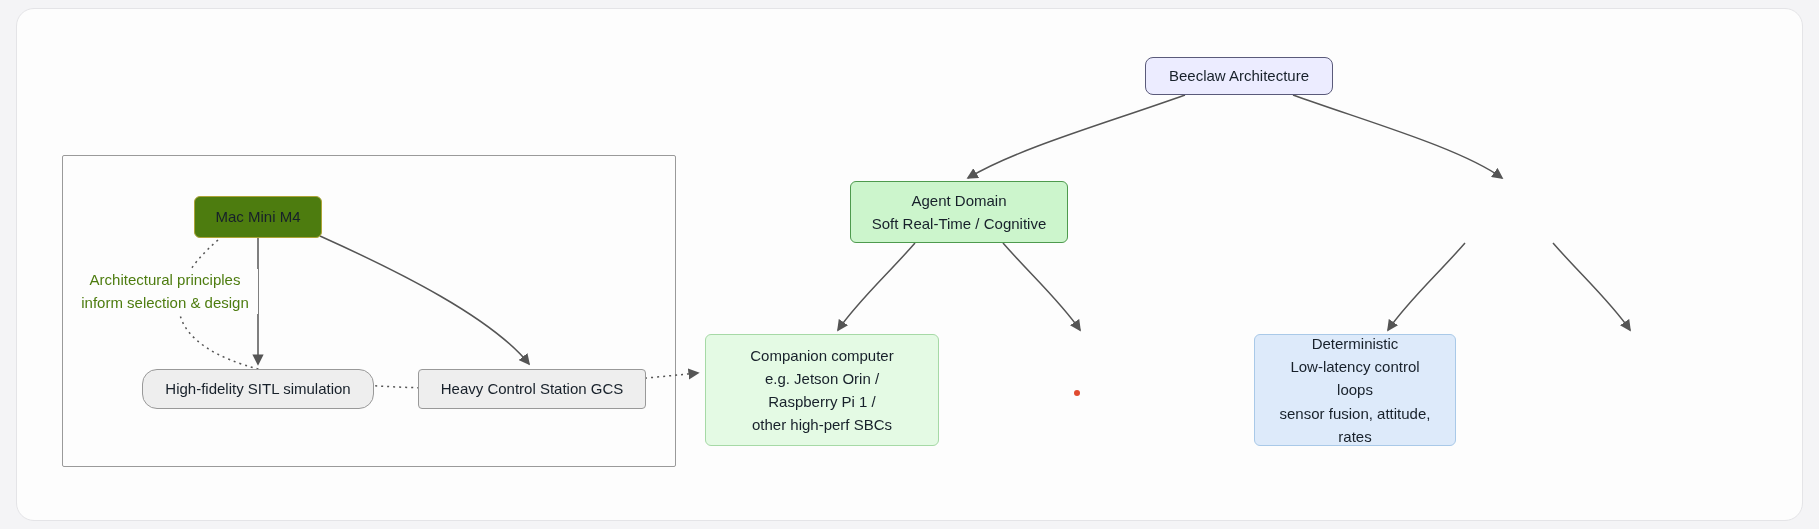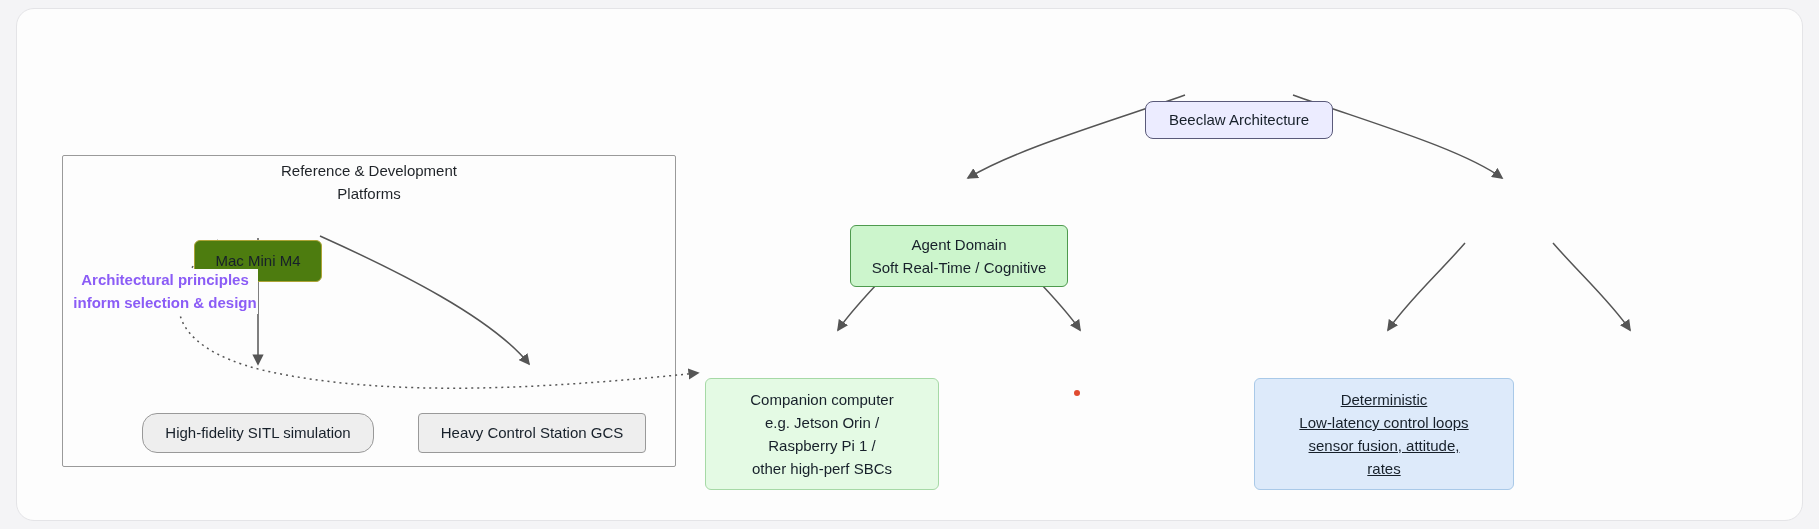--- a/index.html
+++ b/index.html
@@ -38,54 +38,50 @@
   .edge { fill: none; stroke: #555555; stroke-width: 1.5; }
   .edge.dotted { stroke-dasharray: 2 4; }
   .node {
     position: absolute; z-index: 3;
     display: flex; align-items: center; justify-content: center;
     text-align: center;
     white-space: pre-line;
     font-size: 15px; line-height: 1.55;
     padding: 4px 17px;
     border-radius: 6px;
-    margin-top: 44px;
   }
   .node.root   { background: #ECECFF; border: 1.4px solid #5a5a7a; border-radius: 8px; }
   .node.agent  { background: #ccf5cc; border: 1.4px solid #4e9a4e; }
   .node.flight { background: #cce0f8; border: 1.4px solid #4e7fb5; }
   .node.leaf-green { background: #e4fae4; border: 1.2px solid #a6d9a6; }
   .node.leaf-blue  { background: #ddeafa; border: 1.2px solid #a9c9e8; }
   .node.mac   { background: #4d7c0f; border: 1.4px solid #ada437; }
   .node.plain { background: #eeeeee; border: 1.2px solid #999999; border-radius: 4px; }
   .edge-label {
     position: absolute; z-index: 3;
     text-align: center;
     white-space: pre-line;
     font-size: 15px; line-height: 1.5;
     background: #fdfdfd;
-    color: #8b5cf6;
-    font-weight: bold;
+    color: #4d7c0f;
   }
   .red-dot {
     position: absolute; z-index: 4;
     width: 6px; height: 6px; border-radius: 50%;
     background: #e04b30;
   }
 </style>
 </head>
 <body>
 
 <div class="stage">
 
   <div class="panel"></div>
 
   <div class="cluster" style="left:62px; top:155px; width:614px; height:312px;"></div>
-  <div class="cluster-title" style="left:62px; top:160px; width:614px;">Reference &amp; Development
-Platforms</div>
 
   <svg class="edges" width="1819" height="529" viewBox="0 0 1819 529">
     <defs>
       <marker id="arrow" viewBox="0 0 10 10" refX="8.5" refY="5" markerWidth="7.5" markerHeight="7.5" orient="auto">
         <path d="M0,0 L10,5 L0,10 Z" fill="#555555"></path>
       </marker>
     </defs>
     <path class="edge" d="M1185,95 C1110,122 1018,148 968,178" marker-end="url(#arrow)"></path>
     <path class="edge" d="M1293,95 C1368,122 1460,148 1502,178" marker-end="url(#arrow)"></path>
     <path class="edge" d="M915,243 C888,274 858,301 838,330" marker-end="url(#arrow)"></path>
@@ -102,21 +98,21 @@
   <div class="node agent" style="left:850px; top:181px; width:218px; height:62px;">Agent Domain
 Soft Real-Time / Cognitive</div>
 
 
   <div class="node leaf-green" style="left:705px; top:334px; width:234px; height:112px;">Companion computer
 e.g. Jetson Orin /
 Raspberry Pi 1 /
 other high-perf SBCs</div>
 
 
-  <div class="node leaf-blue" style="left:1254px; top:334px; width:260px; height:112px;text-decoration:underline;">Deterministic
+  <div class="node leaf-blue" style="left:1254px; top:334px; width:202px; height:112px;">Deterministic
 Low-latency control loops
 sensor fusion, attitude,
 rates</div>
 
 
   <div class="node mac" style="left:194px; top:196px; width:128px; height:42px;">Mac Mini M4</div>
 
   <div class="node plain" style="left:142px; top:369px; width:232px; height:40px;border-radius:15px;">High-fidelity SITL simulation</div>
 
   <div class="node plain" style="left:418px; top:369px; width:228px; height:40px;">Heavy Control Station GCS</div>

